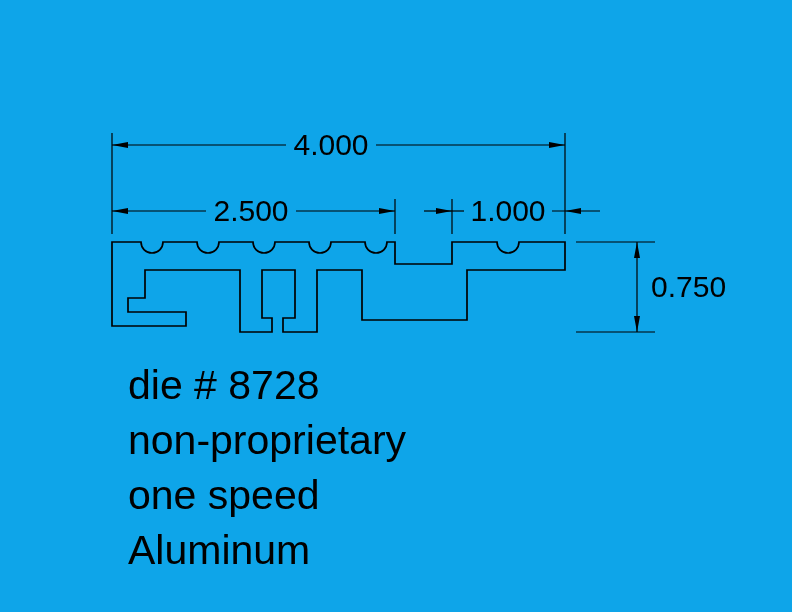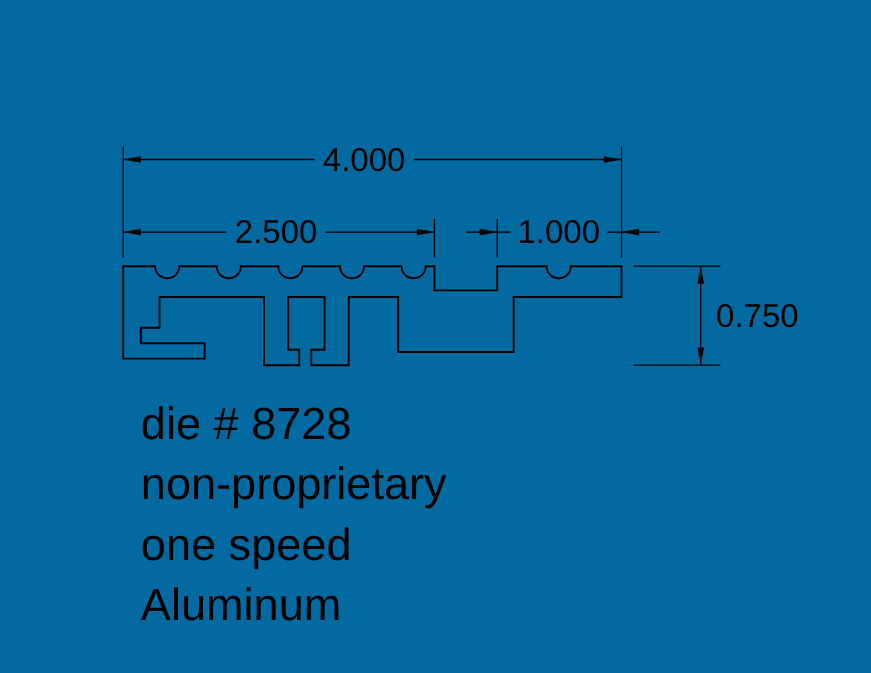--- a/index.html
+++ b/index.html
@@ -4,21 +4,21 @@
 <style>
   html, body {
     margin: 0;
     padding: 0;
     background: #ffffff;
   }
   .canvas-wrap {
     position: relative;
     width: 792px;
     height: 612px;
-    background: #0369a1;
+    background: #0ea5e9;
     overflow: hidden;
     text-decoration: underline;
   }
   svg {
     display: block;
   }
   .outline {
     fill: none;
     stroke: #000000;
     stroke-width: 1.7;

